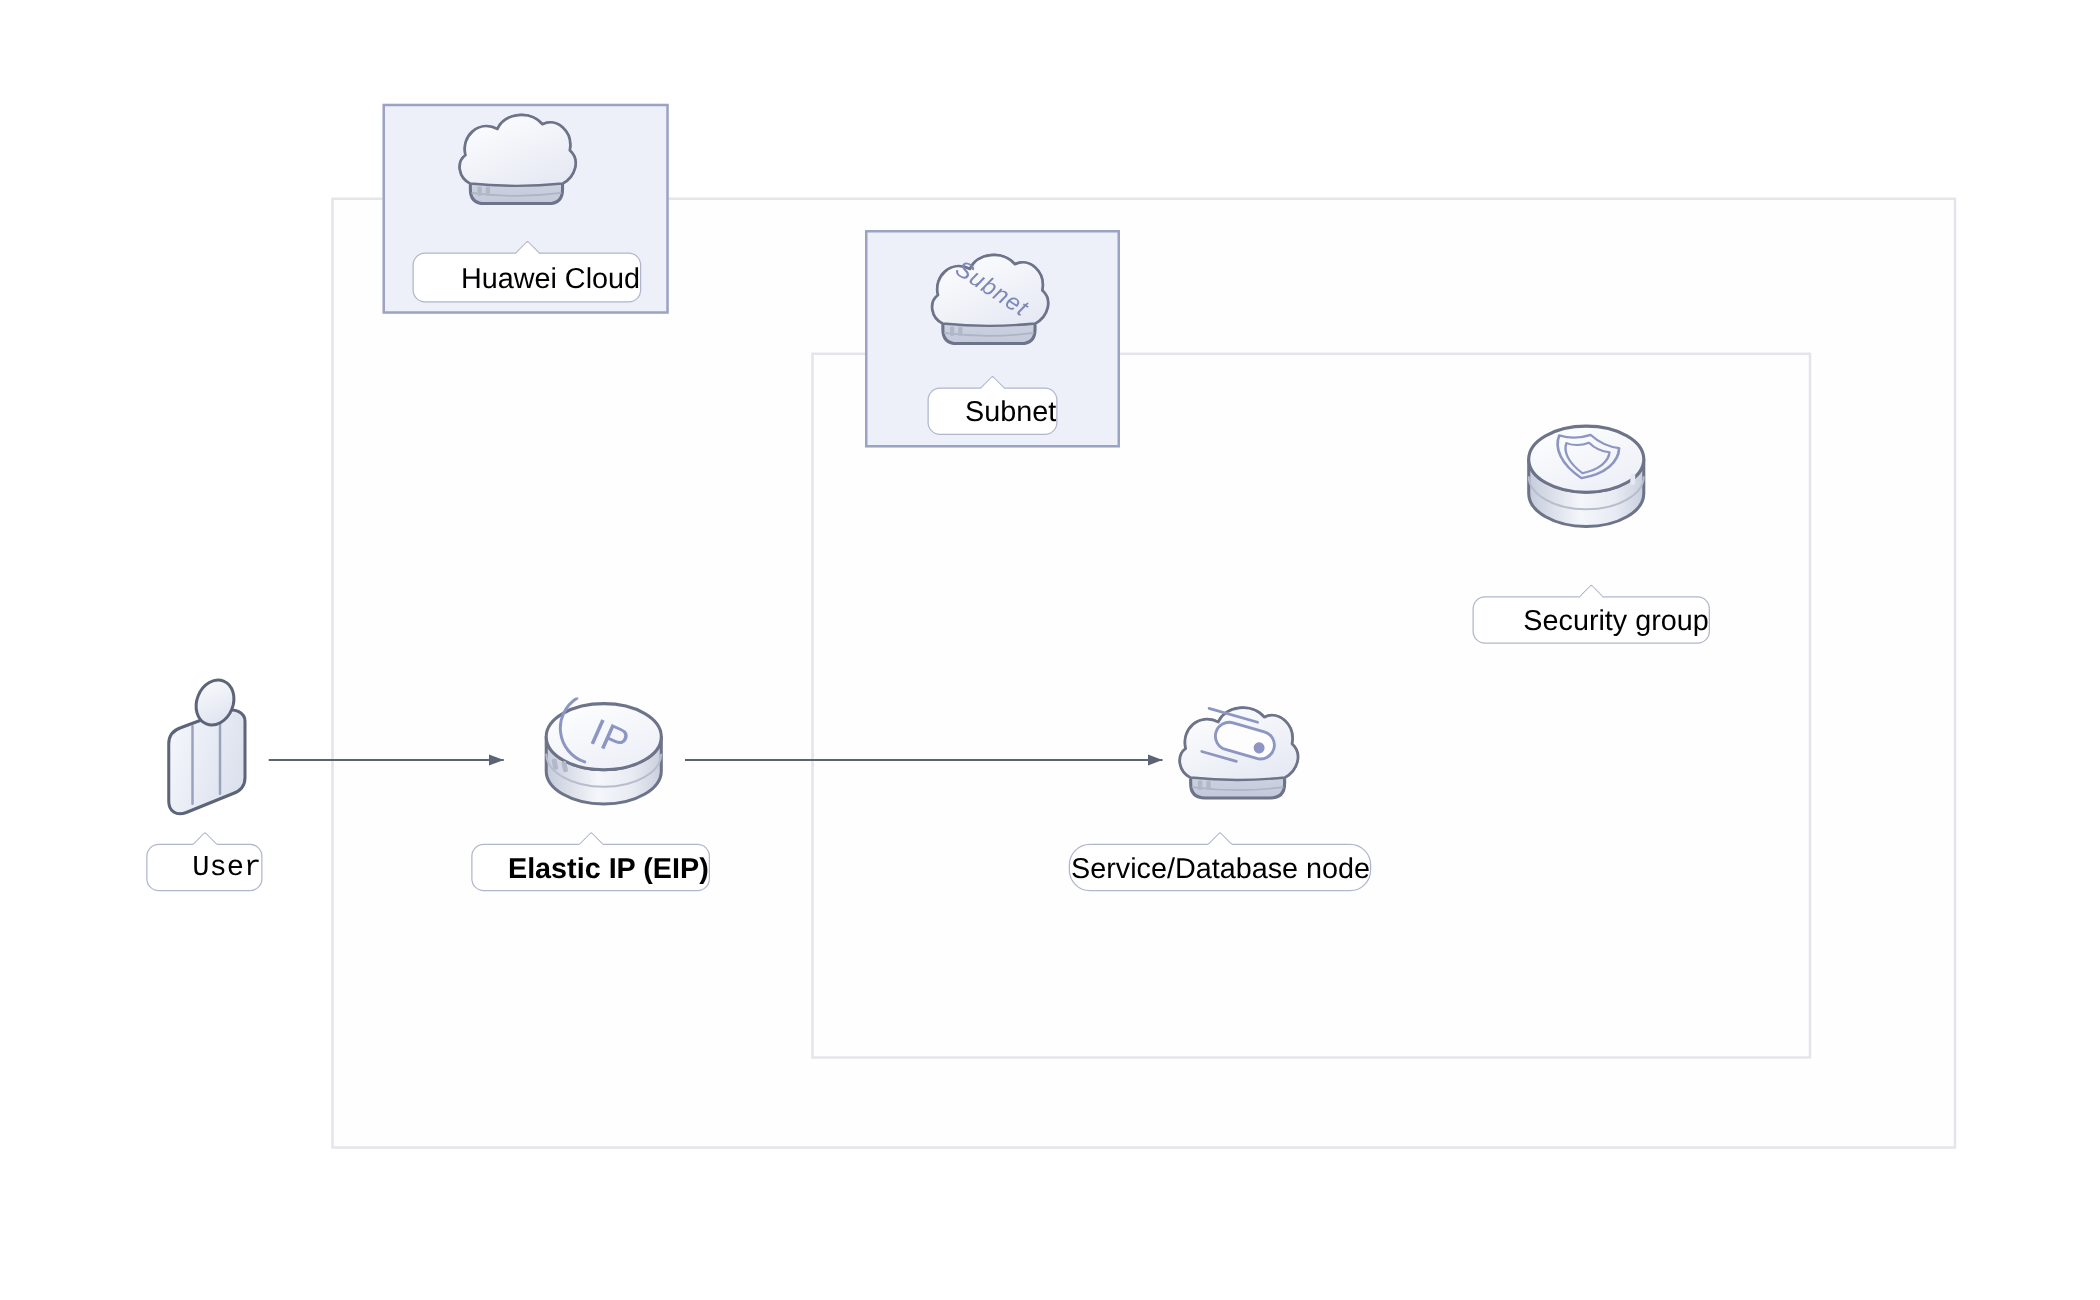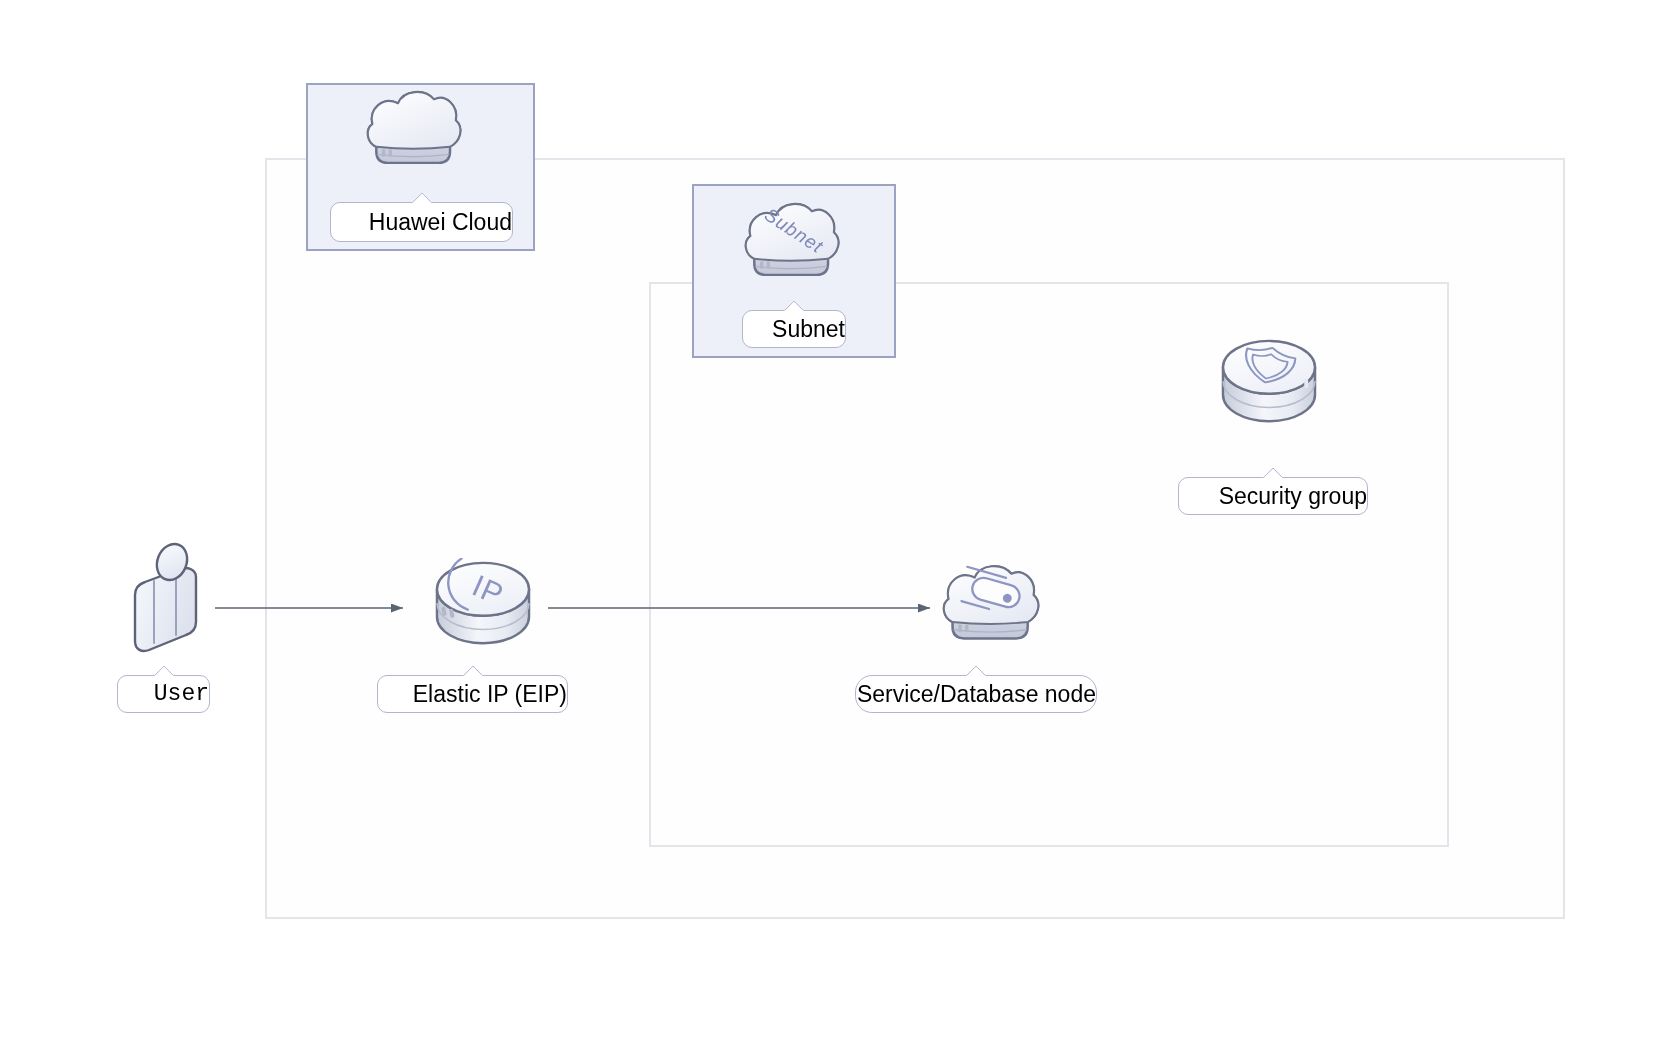--- a/index.html
+++ b/index.html
@@ -148,21 +148,21 @@
     <path d="M7,46 A47,27 0 0 0 101,46" stroke="#b7bdcc" stroke-width="1.6" fill="none"></path>
     <ellipse cx="54" cy="32" rx="47" ry="27" fill="url(#cylt2)" stroke="#6d7388" stroke-width="2.5"></ellipse>
     <rect x="12" y="50" width="4" height="9" rx="1.4" transform="rotate(-12 14 54)" fill="#b2b8c8"></rect>
     <rect x="20" y="52" width="4" height="9" rx="1.4" transform="rotate(-12 22 56)" fill="#b2b8c8"></rect>
     <g transform="rotate(24 54 30)">
       <path d="M22,12 A29,29 0 0 0 49,57" stroke="#8d95c2" stroke-width="2.4" fill="none" stroke-linecap="round"></path>
       <text x="60" y="41" text-anchor="middle" font-size="31" letter-spacing="1" fill="#8d95c2">IP</text>
     </g>
   </svg>
 
-  <div class="label" style="left:377px;top:675px;width:191px;height:38px;">
+  <div class="label" style="left:377px;top:675px;width:191px;height:38px;font-weight:bold;">
     <span>Elastic IP (EIP)</span>
     <span class="notch"></span>
   </div>
 
   <svg class="icon" style="left:940px;top:560px;" width="106" height="99" viewBox="0 0 110 102">
     <defs>
       <linearGradient id="cside3" x1="0" y1="0" x2="0" y2="1">
         <stop offset="0" stop-color="#eef0f6"></stop>
           <stop offset="1" stop-color="#c3c9da"></stop>
       </linearGradient>

